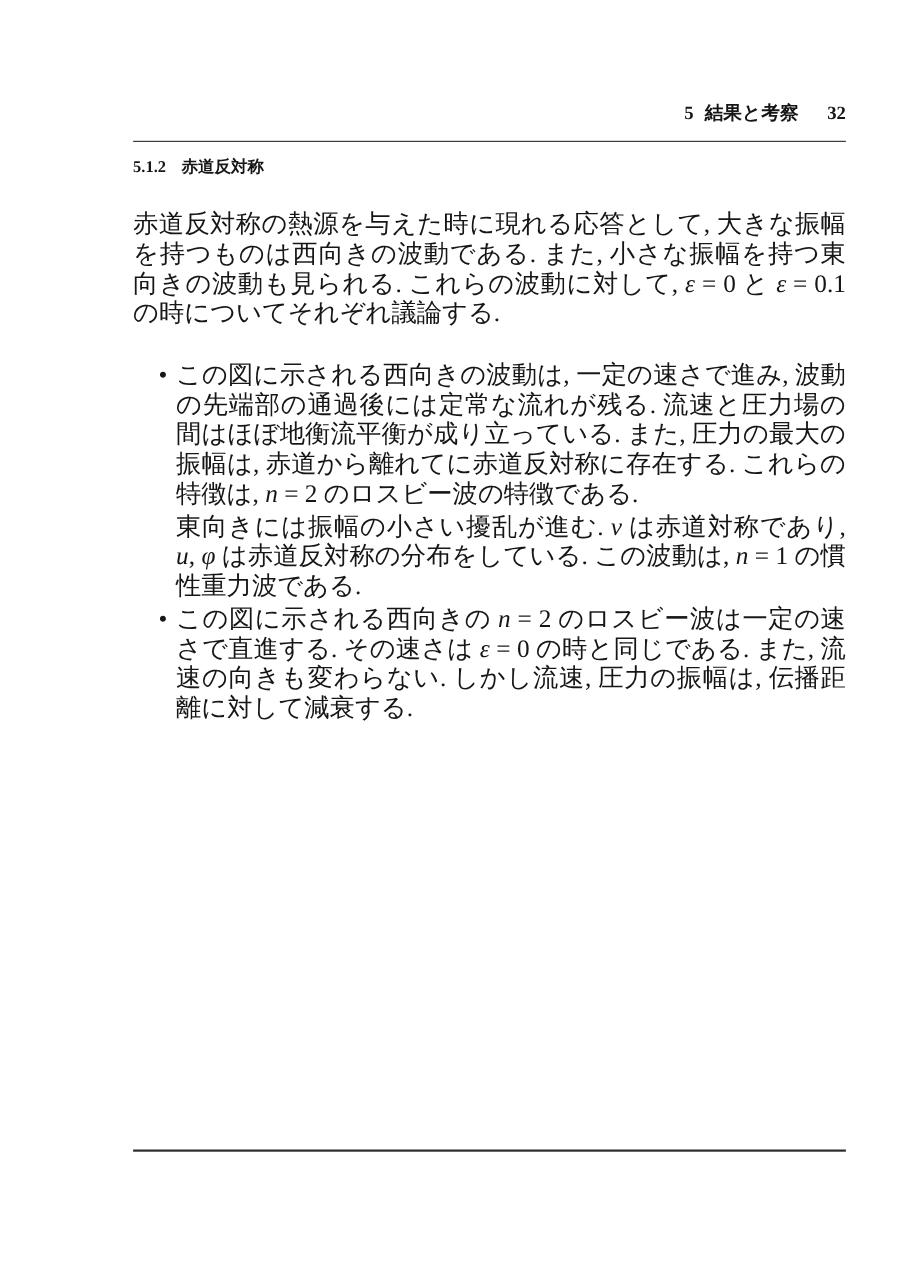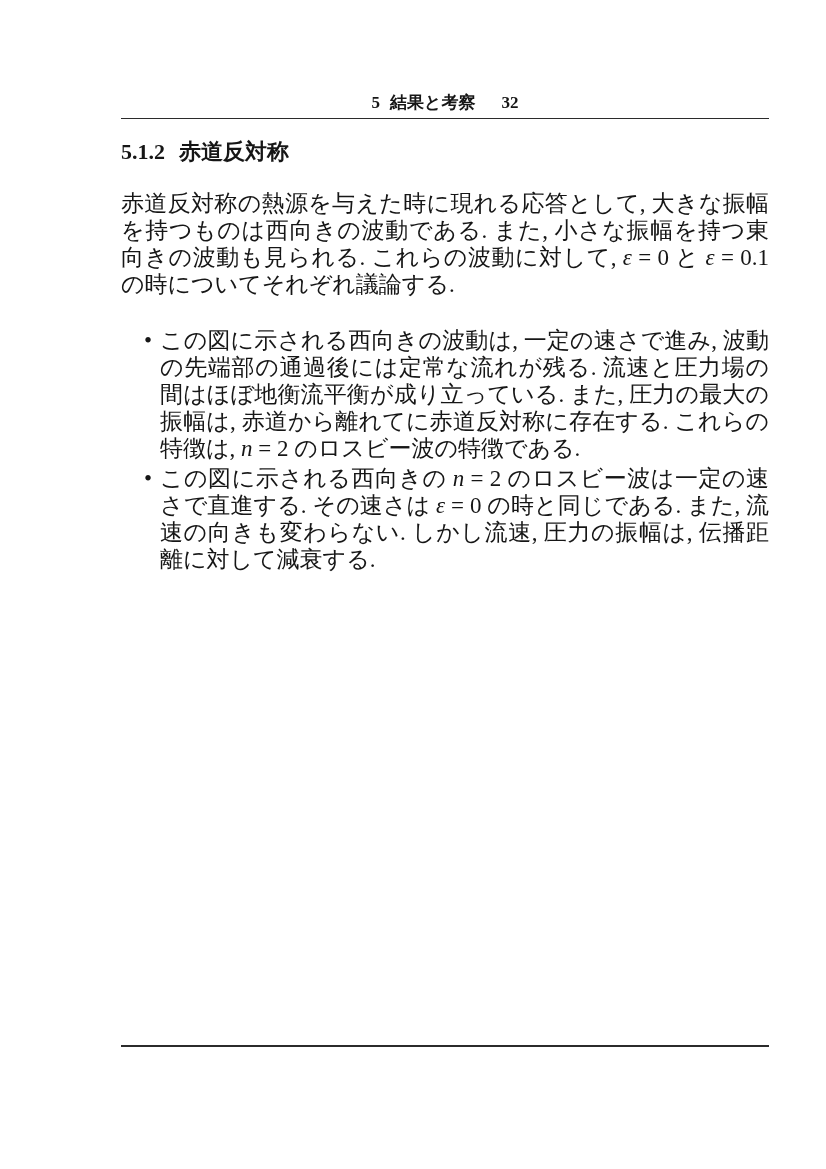--- a/index.html
+++ b/index.html
@@ -15,44 +15,44 @@
     color: #161616;
     overflow: hidden;
   }
 
   
   .page-header {
     position: absolute;
     left: 121px;
     top: 90px;
     width: 648px;
-    text-align: center;
+    text-align: right;
     font-size: 17px;
     line-height: 26px;
     font-weight: bold;
     border-bottom: 1.5px solid #2b2b2b;
-    padding-bottom: 2px;
+    padding-bottom: 12px;
     white-space: nowrap;
   }
   .hdr-number { font-family: "Liberation Serif", "DejaVu Serif", serif; }
   .hdr-title  {
     font-family: "Liberation Sans", "DejaVu Sans", sans-serif;
     margin-left: 10px;
   }
   .hdr-page   {
     font-family: "Liberation Serif", "DejaVu Serif", serif;
     margin-left: 26px;
   }
 
   
   .section-heading {
     position: absolute;
     left: 121px;
     top: 138px;
-    font-size: 22px;
+    font-size: 15px;
     line-height: 27px;
     font-weight: bold;
     white-space: nowrap;
   }
   .sec-number { font-family: "Liberation Serif", "DejaVu Serif", serif; }
   .sec-title  {
     font-family: "Liberation Sans", "DejaVu Sans", sans-serif;
     margin-left: 14px;
   }
 
@@ -113,20 +113,21 @@
 
 <div class="content">
 
   <p class="intro"><span class="seg-txt">赤道反対称の熱源を与えた時に現れる応答として, 大きな振幅を持つものは西向きの波動である. また, 小さな振幅を持つ東向きの波動も見られる. これらの波動に対して, </span><span class="seg-mi">ε</span><span class="seg-mn"> = 0</span><span class="seg-txt"> と </span><span class="seg-mi">ε</span><span class="seg-mn"> = 0.1</span><span class="seg-txt"> の時についてそれぞれ議論する.</span></p>
 
   <div class="item-list">
 
     <div class="item">
       <span class="bullet">•</span>
       <p><span class="seg-txt">この図に示される西向きの波動は, 一定の速さで進み, 波動の先端部の通過後には定常な流れが残る. 流速と圧力場の間はほぼ地衡流平衡が成り立っている. また, 圧力の最大の振幅は, 赤道から離れてに赤道反対称に存在する. これらの特徴は, </span><span class="seg-mi">n</span><span class="seg-mn"> = 2</span><span class="seg-txt"> のロスビー波の特徴である.</span></p>
+      <p><span class="seg-txt">東向きには振幅の小さい擾乱が進む. </span><span class="seg-mi">v</span><span class="seg-txt"> は赤道対称であり, </span><span class="seg-mi">u</span><span class="seg-mn">, </span><span class="seg-mi">φ</span><span class="seg-txt"> は赤道反対称の分布をしている. この波動は, </span><span class="seg-mi">n</span><span class="seg-mn"> = 1</span><span class="seg-txt"> の慣性重力波である.</span></p>
     </div>
 
     <div class="item">
       <span class="bullet">•</span>
       <p><span class="seg-txt">この図に示される西向きの </span><span class="seg-mi">n</span><span class="seg-mn"> = 2</span><span class="seg-txt"> のロスビー波は一定の速さで直進する. その速さは </span><span class="seg-mi">ε</span><span class="seg-mn"> = 0</span><span class="seg-txt"> の時と同じである. また, 流速の向きも変わらない. しかし流速, 圧力の振幅は, 伝播距離に対して減衰する.</span></p>
     </div>
 
   </div>
 </div>
 

